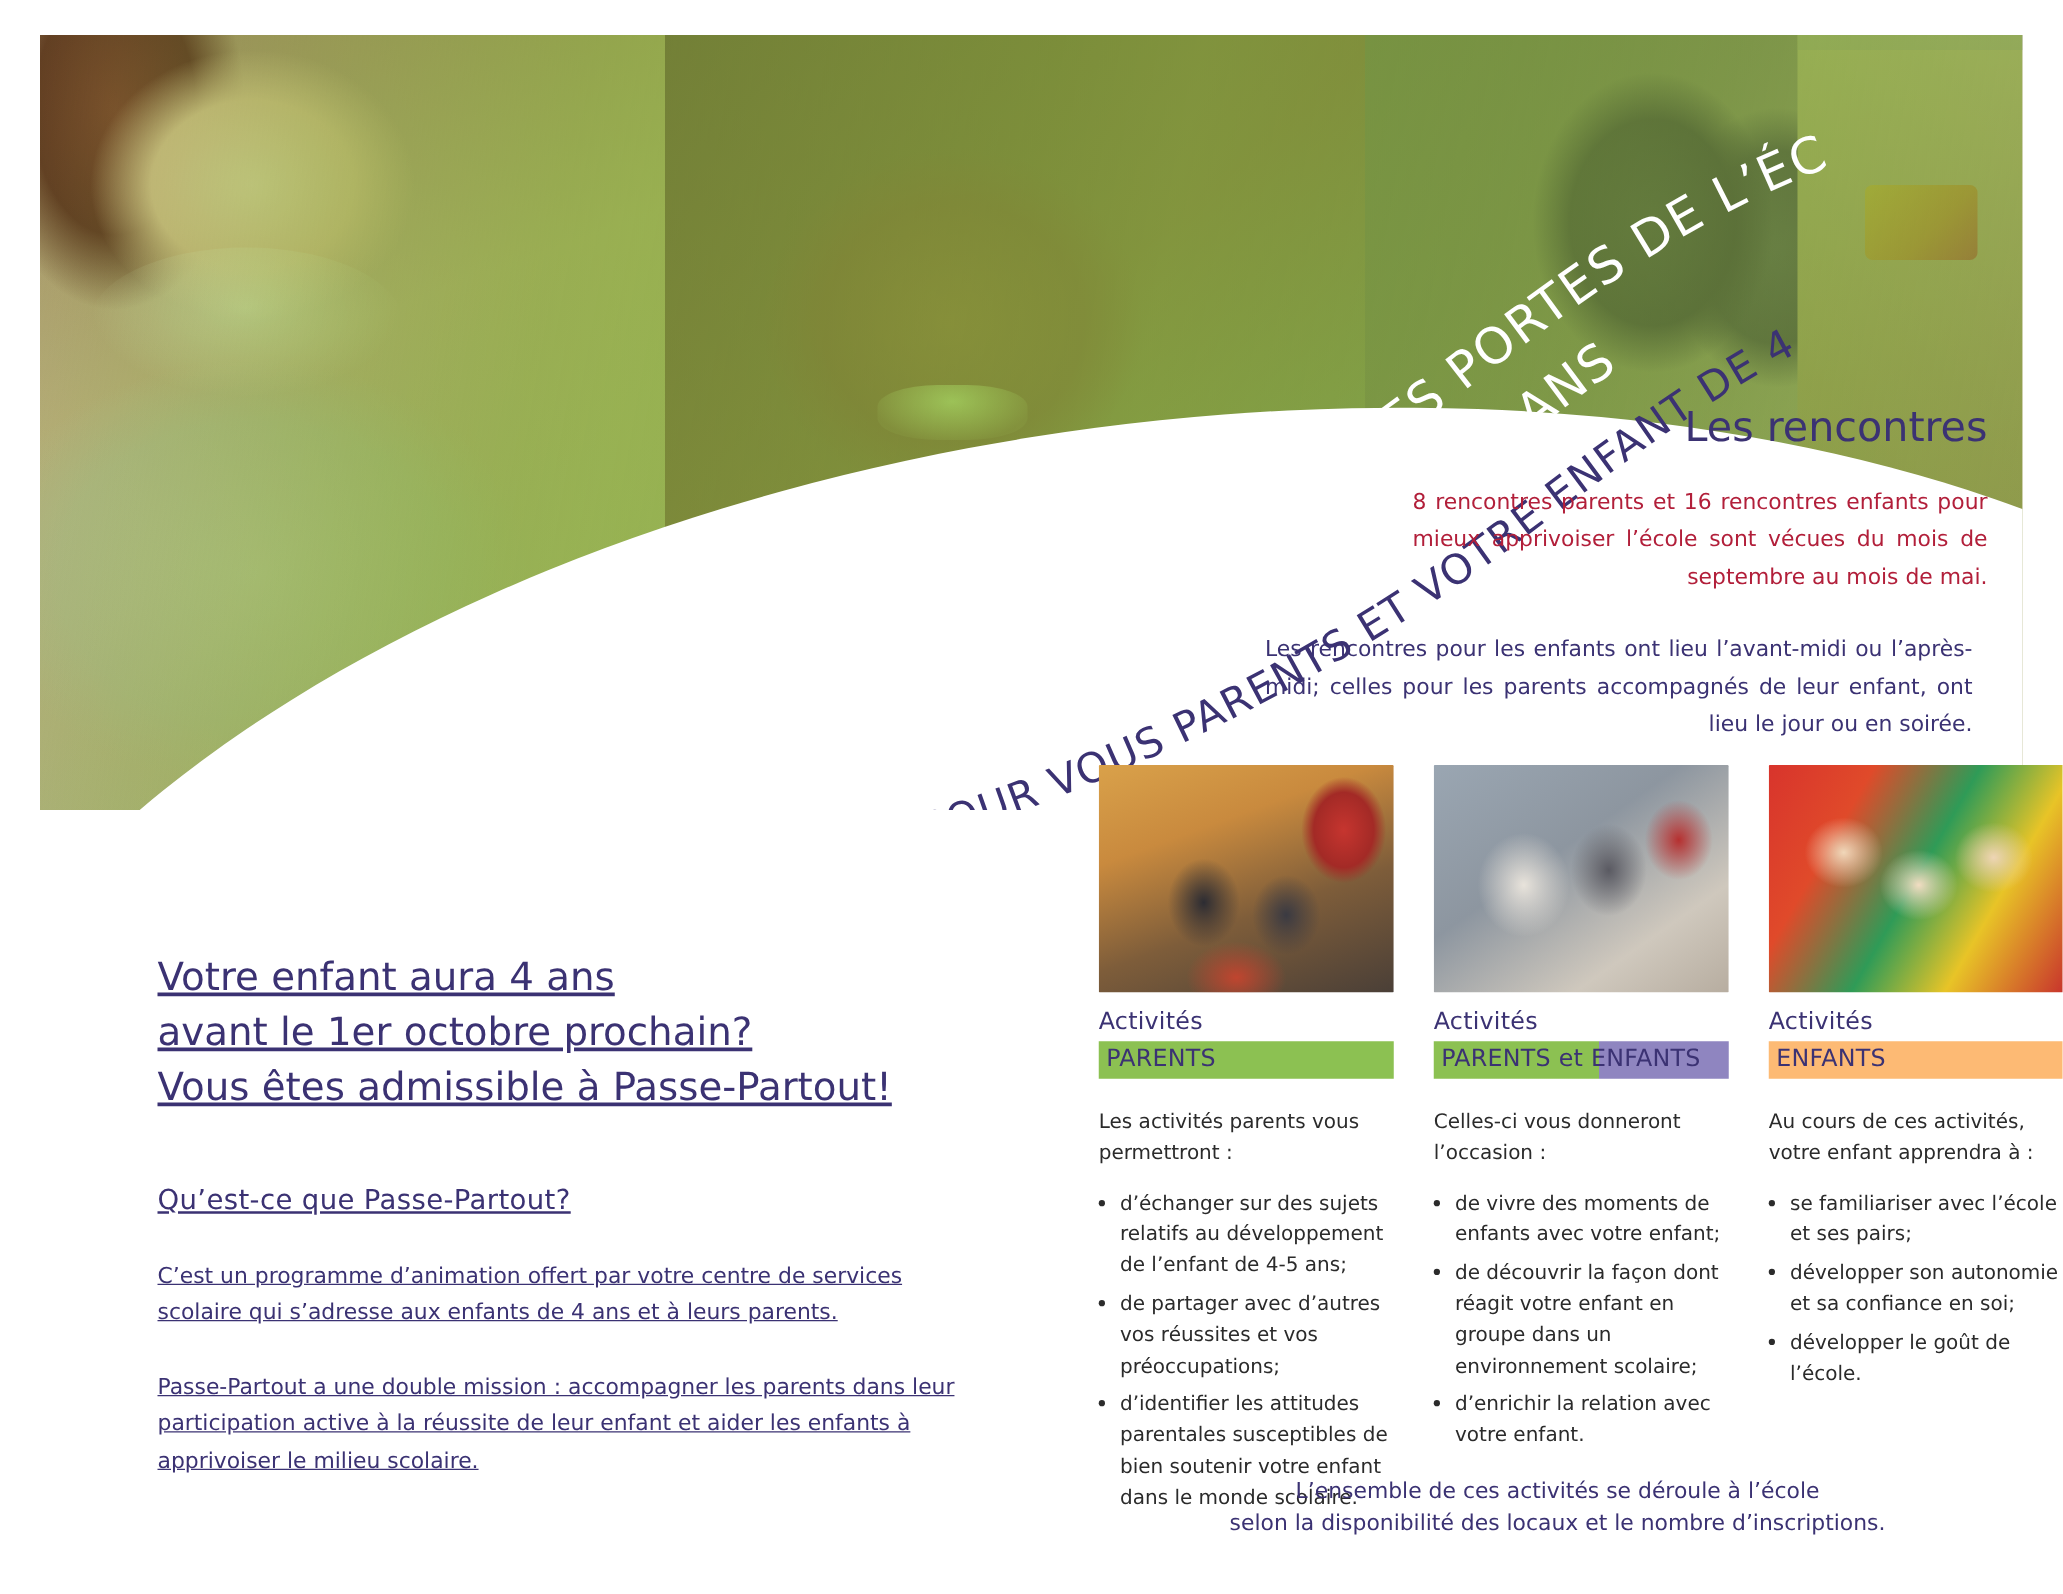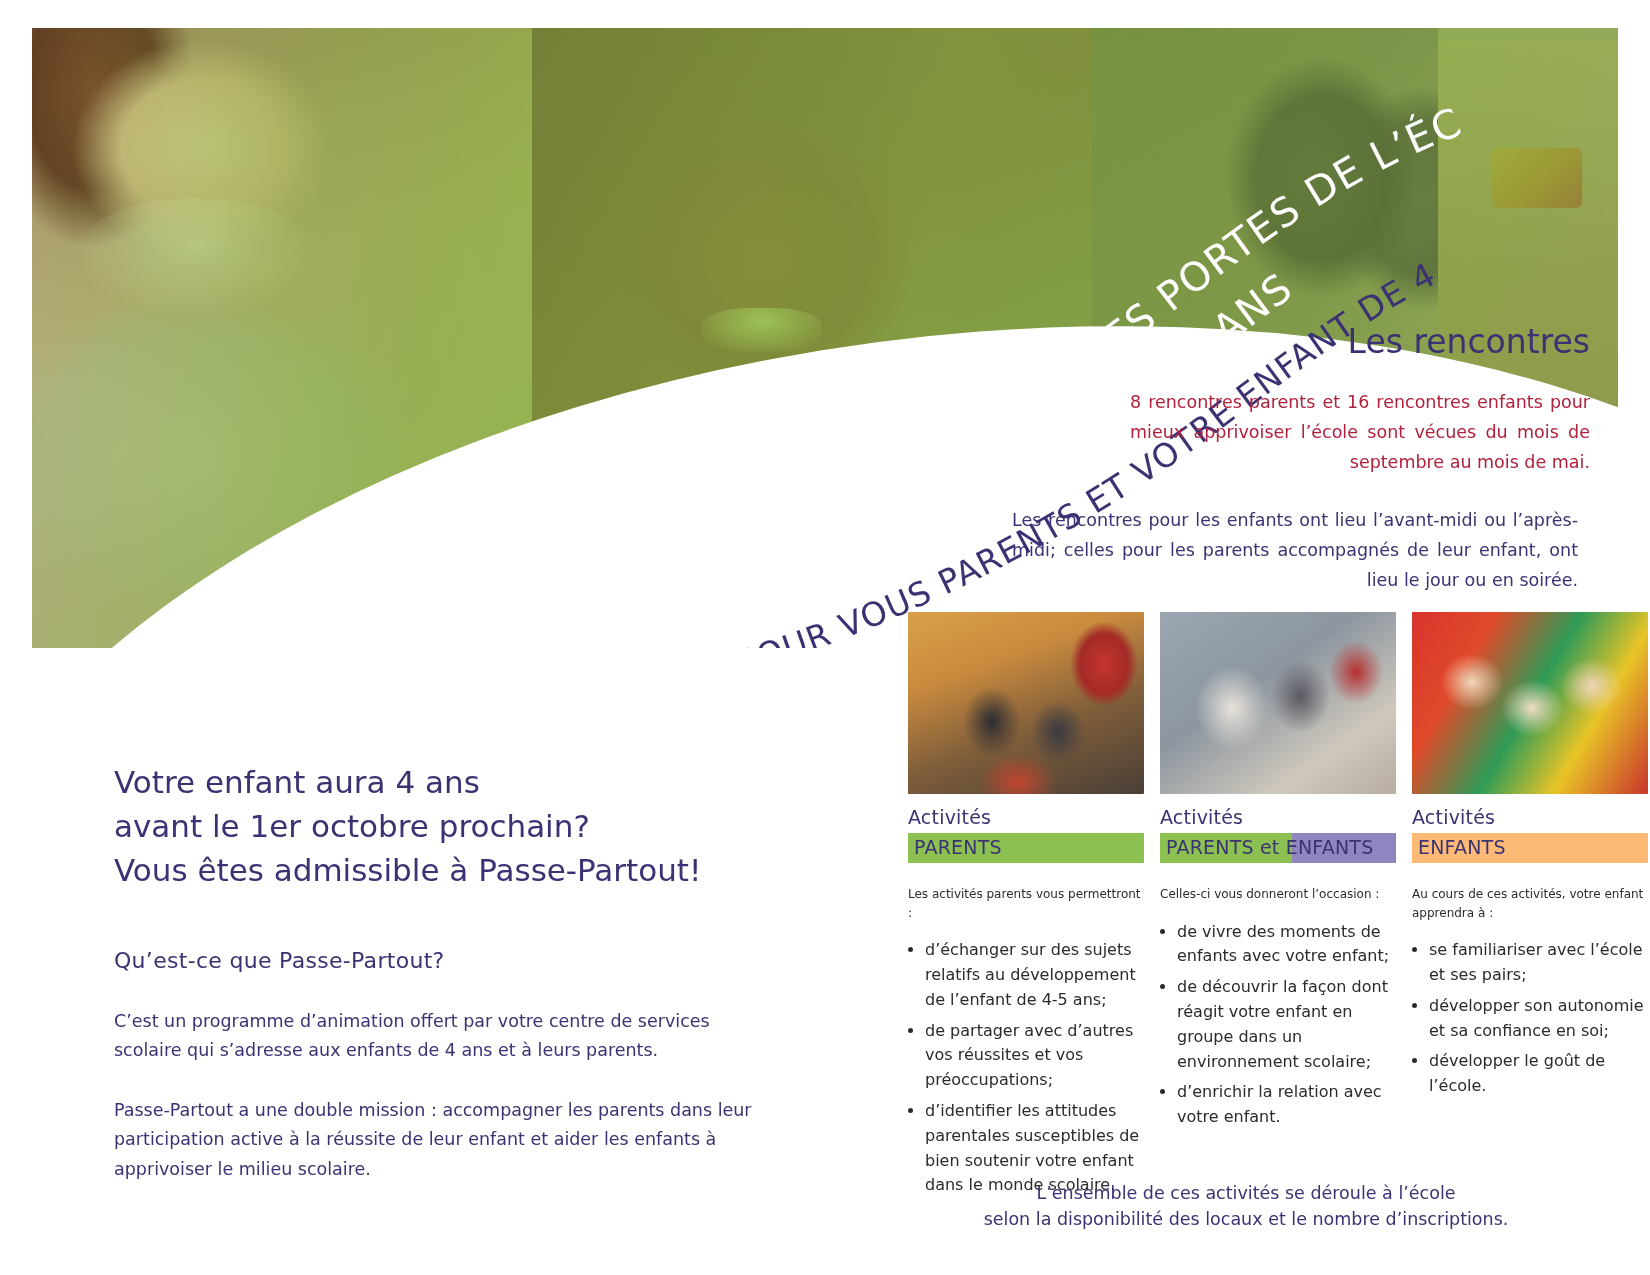--- a/index.html
+++ b/index.html
@@ -175,24 +175,25 @@
     line-height: 1.72;
     margin: 12px;
     text-align: justify;
     text-align-last: right;
     padding-left: 10px;
   }
 
   
   .left-col {
     position: absolute;
-    left: 114px;
+    left: 126px;
     top: 760px;
     width: 640px;
     color: #3b3273;
+    text-decoration: underline;
   }
   .headline {
     font-size: 31px;
     line-height: 1.42;
     color: #3b3273;
     margin: 0 0 56px 0;
     font-weight: normal;
   }
   .subhead {
     font-size: 22px;
@@ -204,25 +205,25 @@
   .body-p {
     font-size: 17.5px;
     line-height: 1.68;
     color: #3b3273;
     margin: 0 0 30px 0;
   }
 
   
   .cols {
     position: absolute;
-    left: 908px;
+    left: 879px;
     top: 612px;
     width: 740px;
     display: flex;
-    gap: 16px;
+    gap: 32px;
   }
   .col { width: 236px; }
 
   .col-photo {
     width: 236px;
     height: 182px;
     border-radius: 1px;
   }
   .photo-a {
     background:
@@ -260,21 +261,21 @@
     letter-spacing: .2px;
     white-space: nowrap;
   }
   .band-green { background: #8cc152; }
   .band-split {
     background: linear-gradient(90deg, #8cc152 0%, #8cc152 56%, #8f85c0 56%, #8f85c0 100%);
   }
   .band-purple { background: #fdba74; }
 
   .col-intro {
-    font-size: 12px;
+    font-size: 16px;
     line-height: 1.55;
     color: #2b2b2b;
     margin: 22px 0 16px 0;
   }
   .col ul {
     margin: 0;
     padding-left: 17px;
     color: #2b2b2b;
   }
   .col li {

